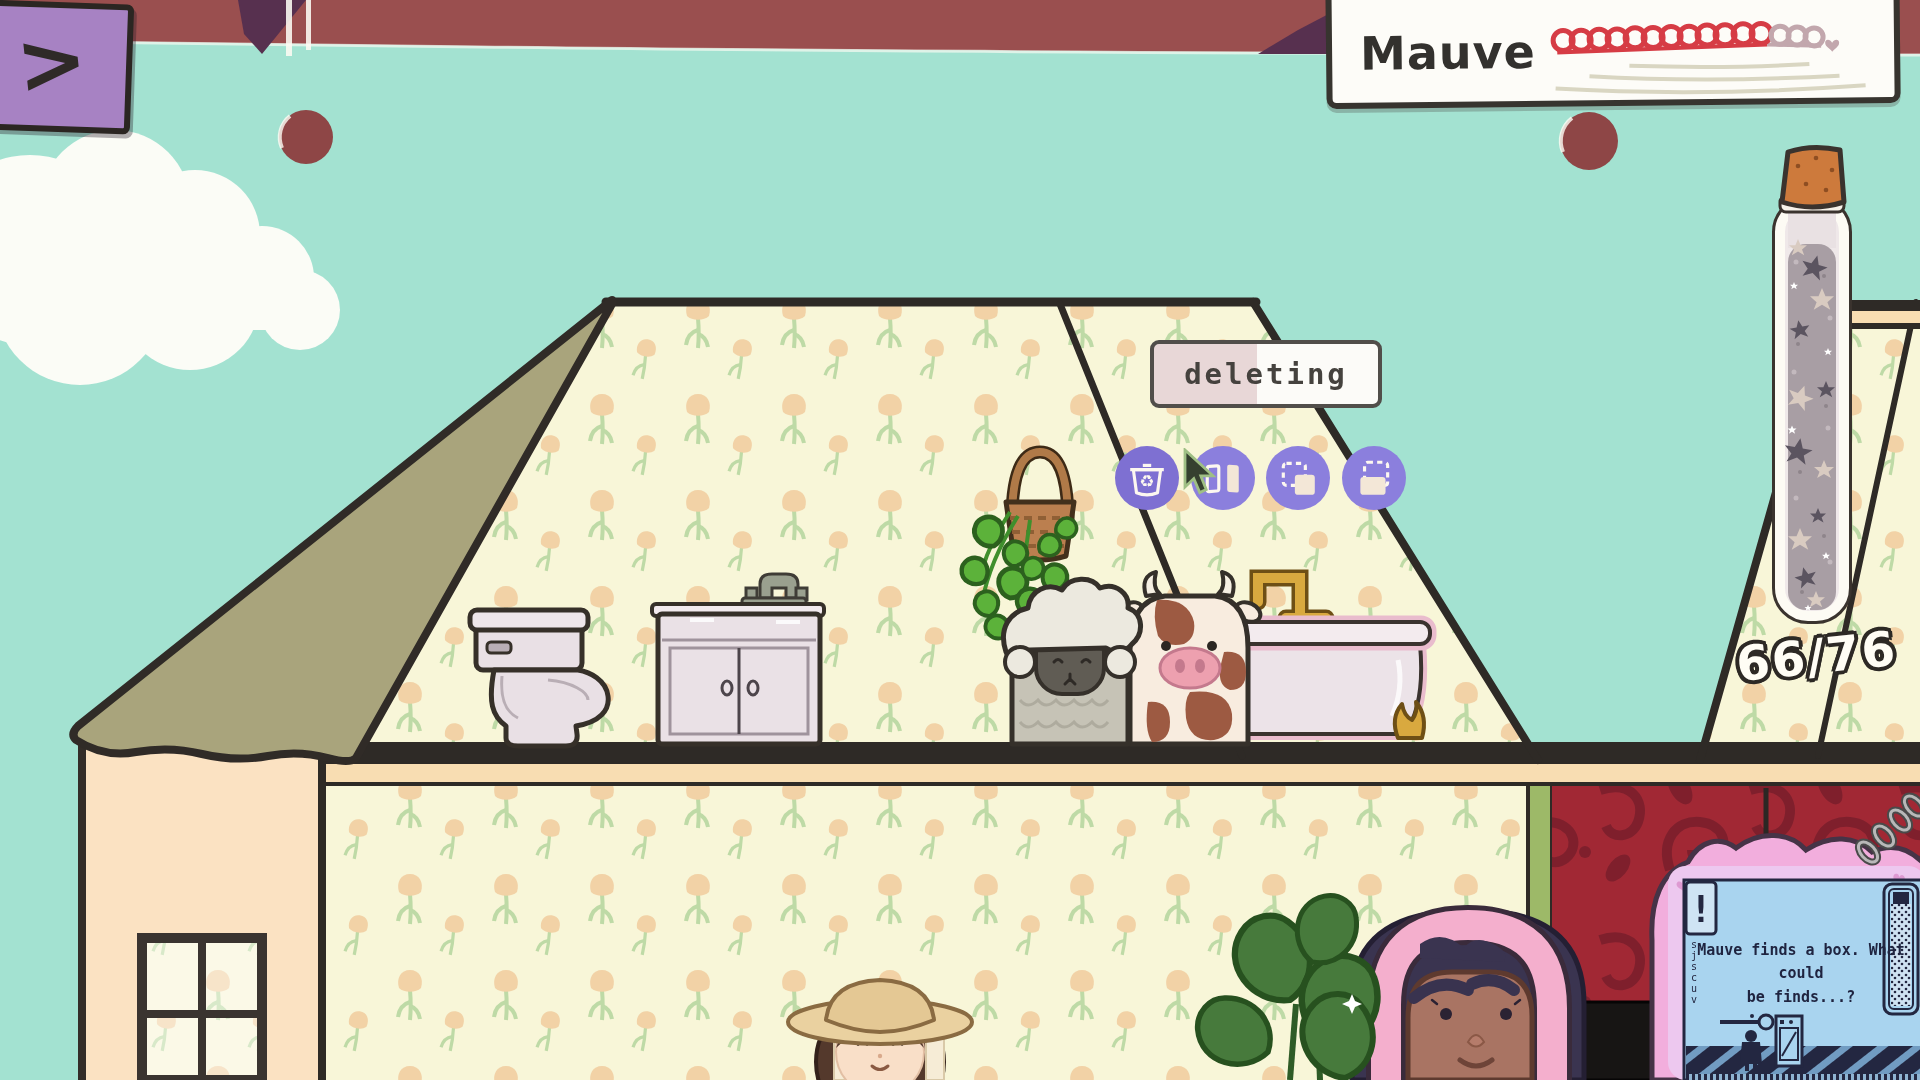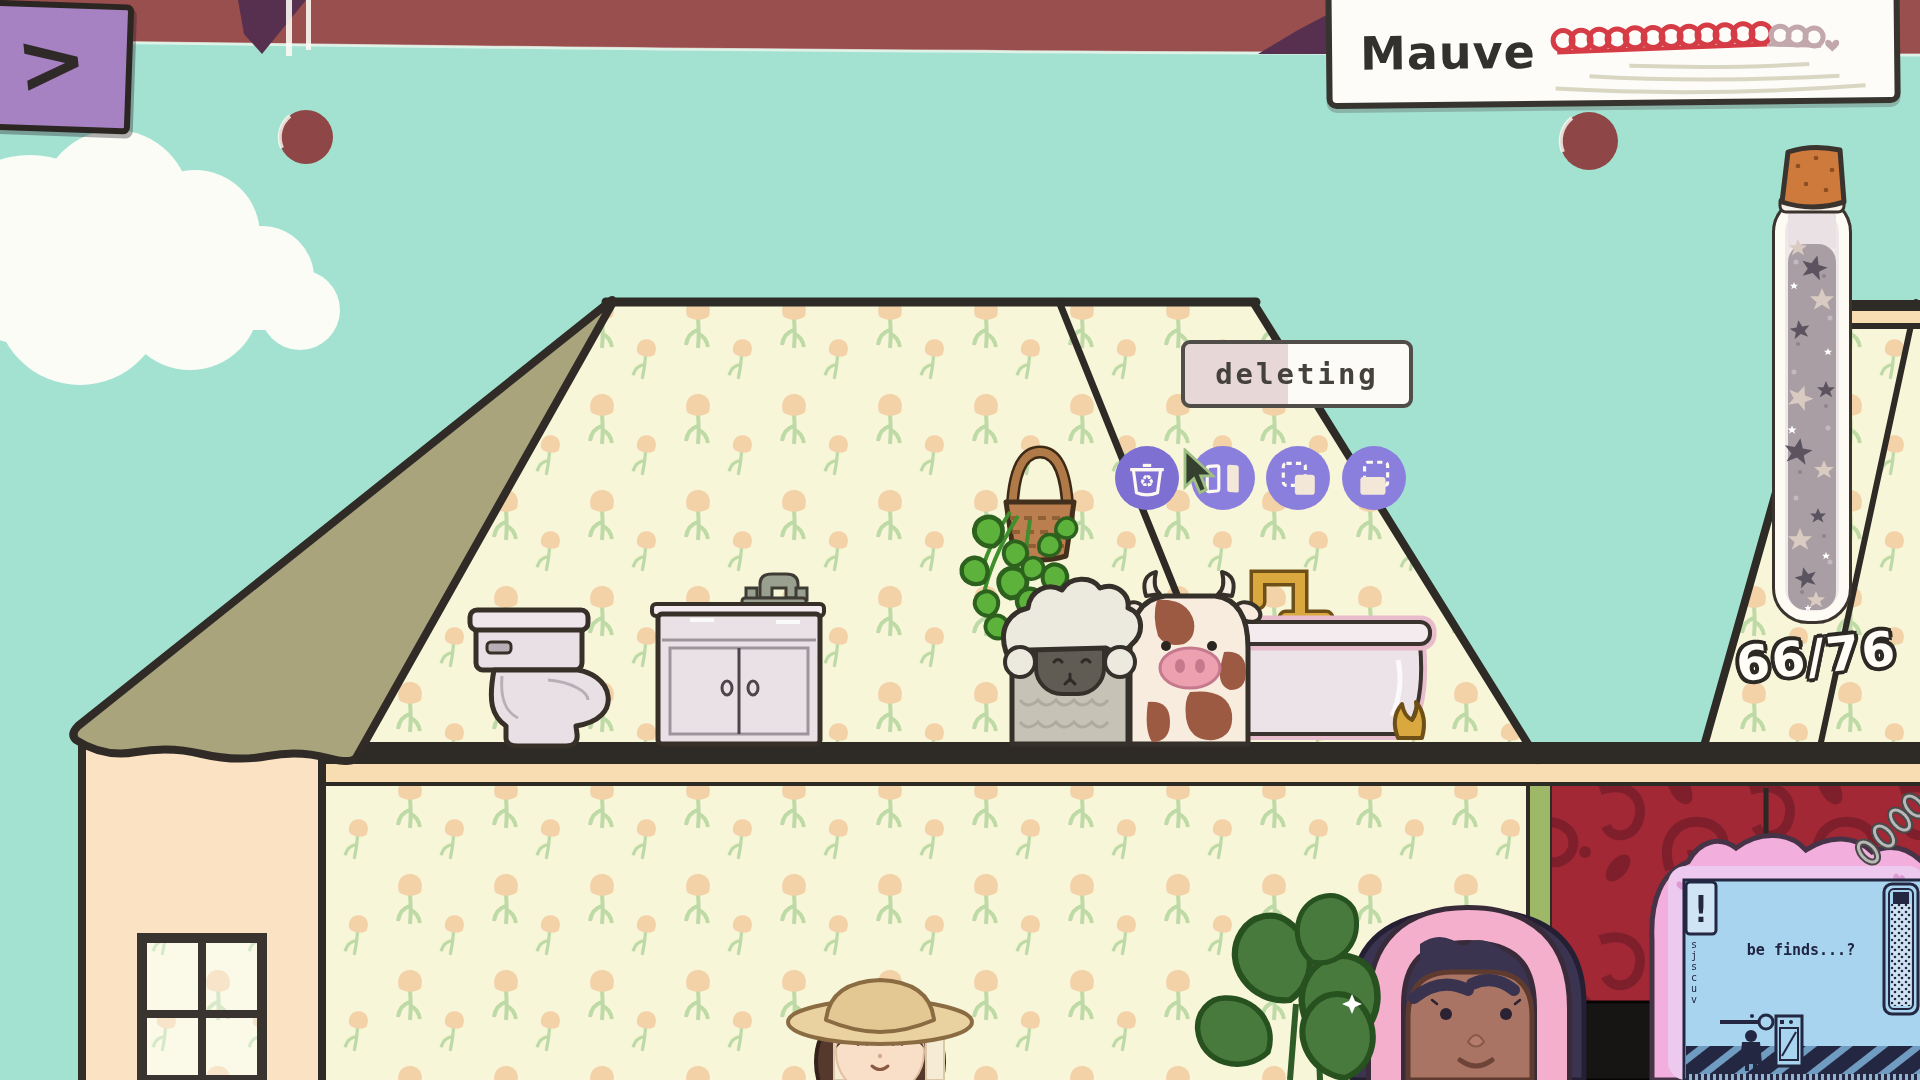--- a/index.html
+++ b/index.html
@@ -22,21 +22,21 @@
     box-shadow:0 4px 0 rgba(60,45,45,.25);display:flex;align-items:flex-end;}
   .sign .title{font-size:46px;font-weight:bold;color:#33312e;margin:0 0 22px 28px;
     letter-spacing:1px;}
   .sign svg{flex:1;height:86px;margin:24px 6px 0 4px;}
 
   
   .tooltip{left:1150px;top:340px;width:224px;height:60px;border:4px solid #514e4a;
     border-radius:9px;background:linear-gradient(90deg,#e8d7d7 0,#e8d7d7 46%,#fcfbf8 46%);
     display:flex;align-items:center;justify-content:center;
     font-family:"DejaVu Sans Mono",monospace;font-weight:bold;font-size:29px;
-    color:#45423e;letter-spacing:3px;margin-left:31px;}
+    color:#45423e;letter-spacing:3px;}
 
   
   .tool-btn{width:64px;height:64px;border-radius:50%;background:#8b7fdd;
     display:flex;align-items:center;justify-content:center;cursor:pointer;}
   .tool-btn.active{background:#7e70d2;}
   .tool-btn svg{width:42px;height:42px;}
 
   
   .counter{left:1736px;top:628px;transform:rotate(-6deg);font-size:48px;font-weight:bold;
     color:#fffdf5;letter-spacing:2px;
@@ -530,20 +530,21 @@
     <rect x="-9" y="-15" width="22" height="22" rx="3" fill="none" stroke="#fdf8f0" stroke-width="3" stroke-dasharray="5 4"></rect>
     <rect x="-13" y="-1" width="24" height="17" rx="3" fill="#f3e7d7"></rect>
   </svg>
 </div>
 
 <div class="overlay counter">
   <span>66/76</span>
 </div>
 
 <div class="overlay device-text">
+  <div>Mauve finds a box. What could</div>
   <div>be finds...?</div>
 </div>
 
 <svg class="overlay cursor" width="44" height="48" viewBox="0 0 22 24">
   <path d="M1,1 L1,19.5 L5.4,15.3 L8.4,22.3 L11.6,20.8 L8.9,13.9 L15,13.9 Z" fill="#35402f" stroke="#9fbf84" stroke-width="1.4"></path>
 </svg>
 
 </div>
 
 </body></html>

